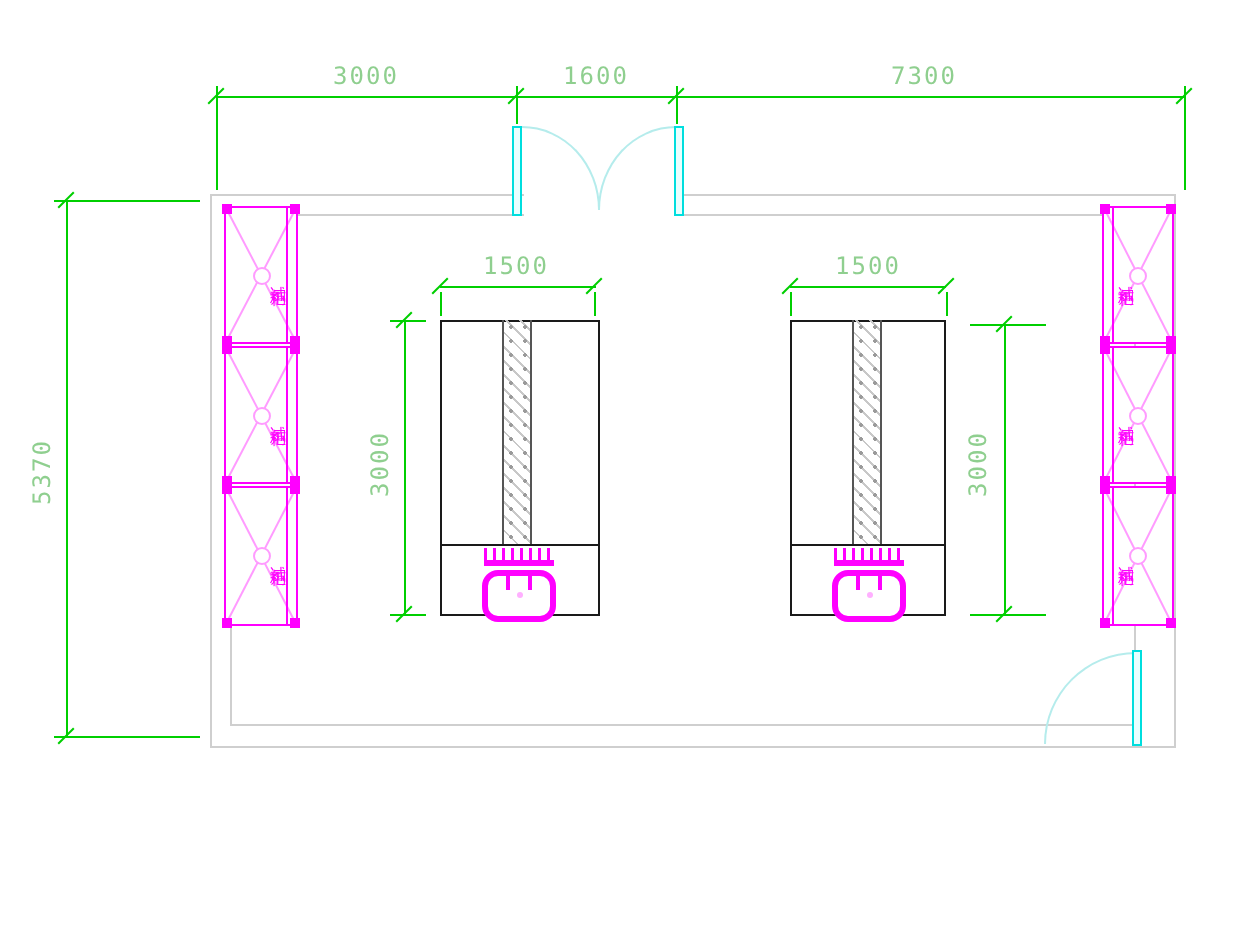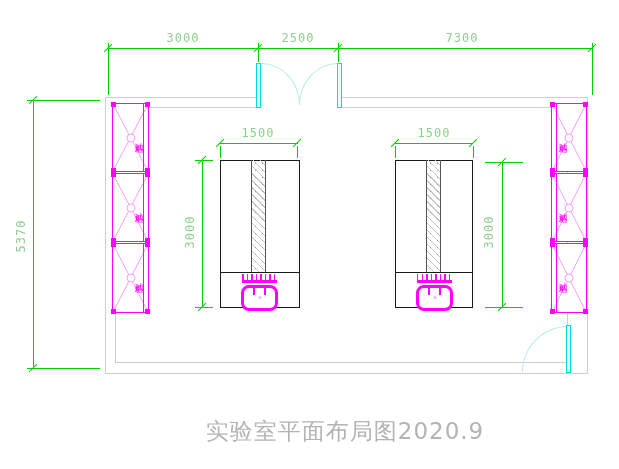--- a/index.html
+++ b/index.html
@@ -59,21 +59,21 @@
   <div class="gline" style="left:108px;top:48px;width:484px;height:1px;"></div>
   <div class="gline" style="left:108px;top:43px;width:1px;height:52px;"></div>
   <div class="gline" style="left:258px;top:43px;width:1px;height:19px;"></div>
   <div class="gline" style="left:338px;top:43px;width:1px;height:19px;"></div>
   <div class="gline" style="left:592px;top:43px;width:1px;height:52px;"></div>
   <div class="slash" style="left:108px;top:48px;"></div>
   <div class="slash" style="left:258px;top:48px;"></div>
   <div class="slash" style="left:338px;top:48px;"></div>
   <div class="slash" style="left:592px;top:48px;"></div>
   <div class="dimlabel" style="left:155px;top:31px;">3000</div>
-  <div class="dimlabel" style="left:270px;top:31px;">2500</div>
+  <div class="dimlabel" style="left:270px;top:31px;">1600</div>
   <div class="dimlabel" style="left:434px;top:31px;">7300</div>
 
   <div class="gline" style="left:33px;top:100px;width:1px;height:268px;"></div>
   <div class="gline" style="left:27px;top:100px;width:73px;height:1px;"></div>
   <div class="gline" style="left:27px;top:368px;width:73px;height:1px;"></div>
   <div class="slash" style="left:33px;top:100px;"></div>
   <div class="slash" style="left:33px;top:368px;"></div>
   <div class="dimlabel rot" style="left:-7px;top:229px;">5370</div>
 
   <div class="cab" style="left:112px;top:103px;width:37px;height:69px;">
@@ -205,15 +205,14 @@
   <div class="dimlabel rot" style="left:461px;top:225px;">3000</div>
 
   <div class="arc ne" style="left:261px;top:63px;width:39px;height:42px;"></div>
   <div class="arc nw" style="left:299px;top:63px;width:39px;height:42px;"></div>
   <div class="leaf" style="left:256px;top:63px;height:45px;"></div>
   <div class="leaf" style="left:337px;top:63px;height:45px;"></div>
 
   <div class="arc nw" style="left:522px;top:326px;width:46px;height:46px;"></div>
   <div class="leaf" style="left:566px;top:325px;height:48px;"></div>
 
-  <div class="title">实验室平面布局图2020.9</div>
 
 </div>
 
 </body></html>

